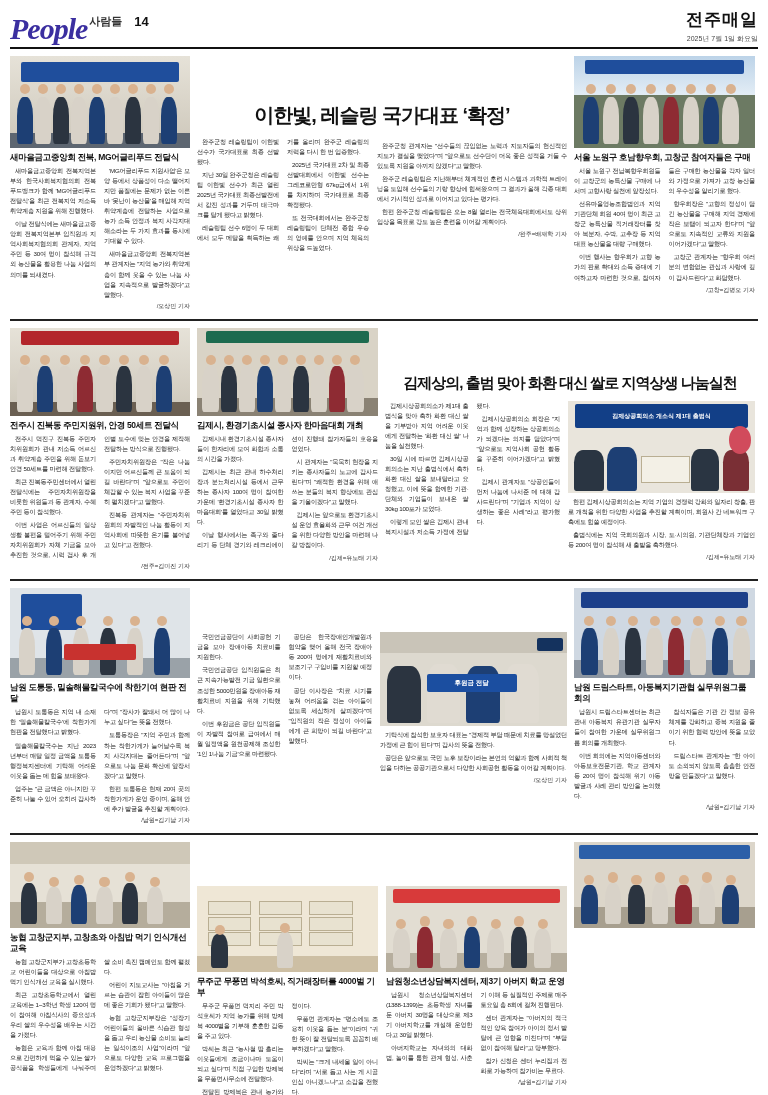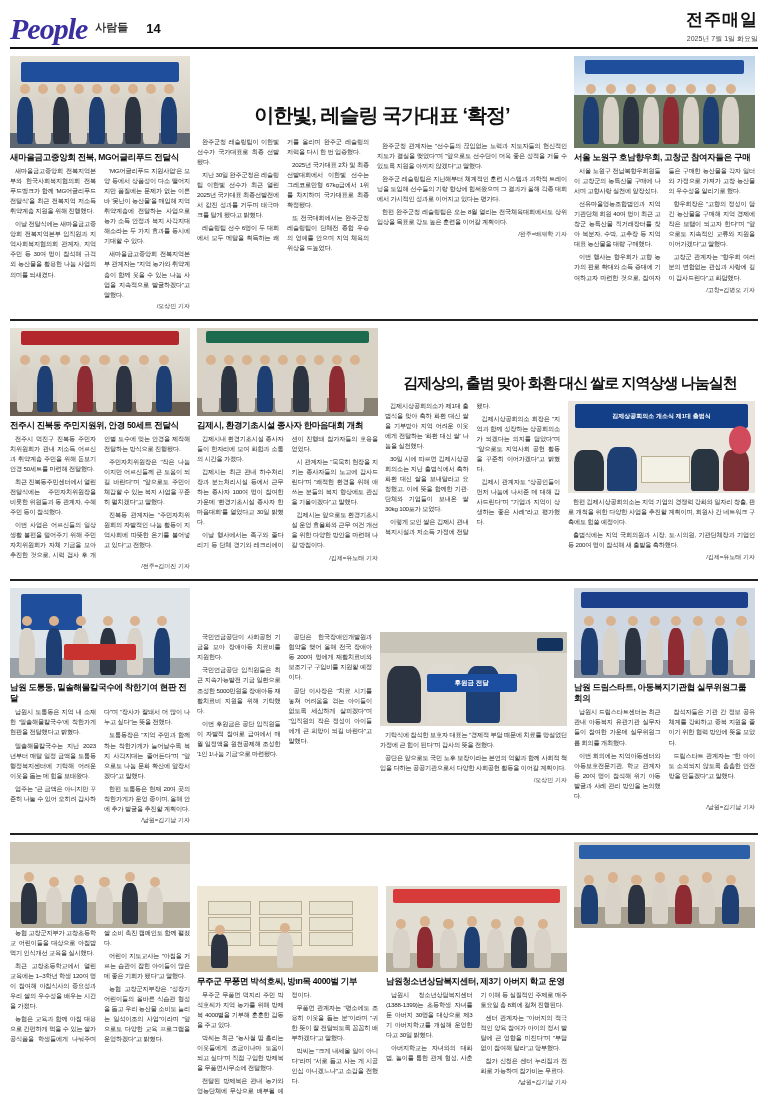--- a/index.html
+++ b/index.html
@@ -11,21 +11,21 @@
     font-family: "Liberation Sans", sans-serif;
     color: #111;
   }
   .page { width: 768px; height: 1095px; padding: 8px 10px; position: relative; }
 
   
   .masthead {
     display: flex; align-items: flex-end; justify-content: space-between;
     border-bottom: 2px solid #111; padding-bottom: 3px;
   }
-  .mast-left { display: flex; align-items: center; gap: 8px; }
+  .mast-left { display: flex; align-items: flex-start; gap: 2px; }
   .logo-people {
     font-family: "Liberation Serif", serif;
     font-size: 30px; font-weight: bold; font-style: italic;
     color: #3b2fa0; letter-spacing: -1px; line-height: 1;
   }
   .logo-sub { font-size: 11px; font-weight: bold; color: #333; padding-bottom: 3px; }
   .page-num { font-size: 13px; font-weight: bold; padding-bottom: 2px; padding-left: 10px; }
   .mast-right { text-align: right; }
   .paper-name { font-size: 17px; font-weight: bold; letter-spacing: 1px; }
   .issue-date { font-size: 7px; color: #444; margin-top: 3px; }
@@ -382,20 +382,21 @@
           <div style="position:absolute;left:0;right:0;top:0;height:26%;background:#cfc8b8"></div>
           <div style="position:absolute;left:0;right:0;bottom:0;height:30%;background:#b5ad9c"></div>
           <div class="person" style="left:6%;height:48%"></div>
           <div class="person w" style="left:20%;height:44%"></div>
           <div class="person b" style="left:34%;height:46%"></div>
           <div class="person w" style="left:48%;height:44%"></div>
           <div class="person" style="left:62%;height:48%"></div>
           <div class="person w" style="left:76%;height:44%"></div>
         </div>
       </div>
+      <div class="cap">농협 고창군지부, 고창초와 아침밥 먹기 인식개선교육</div>
       <div class="body-text two-col">
         <p>농협 고창군지부가 고창초등학교 어린이들을 대상으로 아침밥 먹기 인식개선 교육을 실시했다.</p>
         <p>최근 고창초등학교에서 열린 교육에는 1~3학년 학생 120여 명이 참여해 아침식사의 중요성과 우리 쌀의 우수성을 배우는 시간을 가졌다.</p>
         <p>농협은 교육과 함께 아침 대용으로 간편하게 먹을 수 있는 쌀가공식품을 학생들에게 나눠주며 쌀 소비 촉진 캠페인도 함께 펼쳤다.</p>
         <p>어린이 지도교사는 "아침을 거르는 습관이 잡힌 아이들이 많은데 좋은 기회가 됐다"고 말했다.</p>
         <p>농협 고창군지부장은 "성장기 어린이들의 올바른 식습관 형성을 돕고 우리 농산물 소비도 늘리는 일석이조의 사업"이라며 "앞으로도 다양한 교육 프로그램을 운영하겠다"고 밝혔다.</p>
       </div>
 
     </div>
 
@@ -413,21 +414,21 @@
               <div class="box" style="left:34%;top:36%;width:24%;height:16%"></div>
               <div class="box" style="left:62%;top:36%;width:24%;height:16%"></div>
               <div class="box" style="left:6%;top:54%;width:24%;height:16%"></div>
               <div class="box" style="left:34%;top:54%;width:24%;height:16%"></div>
               <div class="box" style="left:62%;top:54%;width:24%;height:16%"></div>
               <div style="position:absolute;left:0;right:0;bottom:0;height:18%;background:#cdbfa4"></div>
               <div class="person" style="left:8%;height:40%"></div>
               <div class="person w" style="left:44%;height:42%"></div>
             </div>
           </div>
-          <div class="cap">무주군 무풍면 박석호씨, 방ırı목 4000벌 기부</div>
+          <div class="cap">무주군 무풍면 박석호씨, 직거래장터를 4000벌 기부</div>
           <div class="body-text two-col">
             <p>무주군 무풍면 덕지리 주민 박석호씨가 지역 농가를 위해 방제복 4000벌을 기부해 훈훈한 감동을 주고 있다.</p>
             <p>박씨는 최근 "농사철 땀 흘리는 이웃들에게 조금이나마 도움이 되고 싶다"며 직접 구입한 방제복을 무풍면사무소에 전달했다.</p>
             <p>전달된 방제복은 관내 농가와 영농단체에 무상으로 배부될 예정이다.</p>
             <p>무풍면 관계자는 "평소에도 조용히 이웃을 돕는 분"이라며 "귀한 뜻이 잘 전달되도록 꼼꼼히 배부하겠다"고 말했다.</p>
             <p>박씨는 "크게 내세울 일이 아니다"라며 "서로 돕고 사는 게 시골 인심 아니겠느냐"고 소감을 전했다.</p>
           </div>
           <div class="byline">/무주=전용섭 기자</div>
         </div>
 

